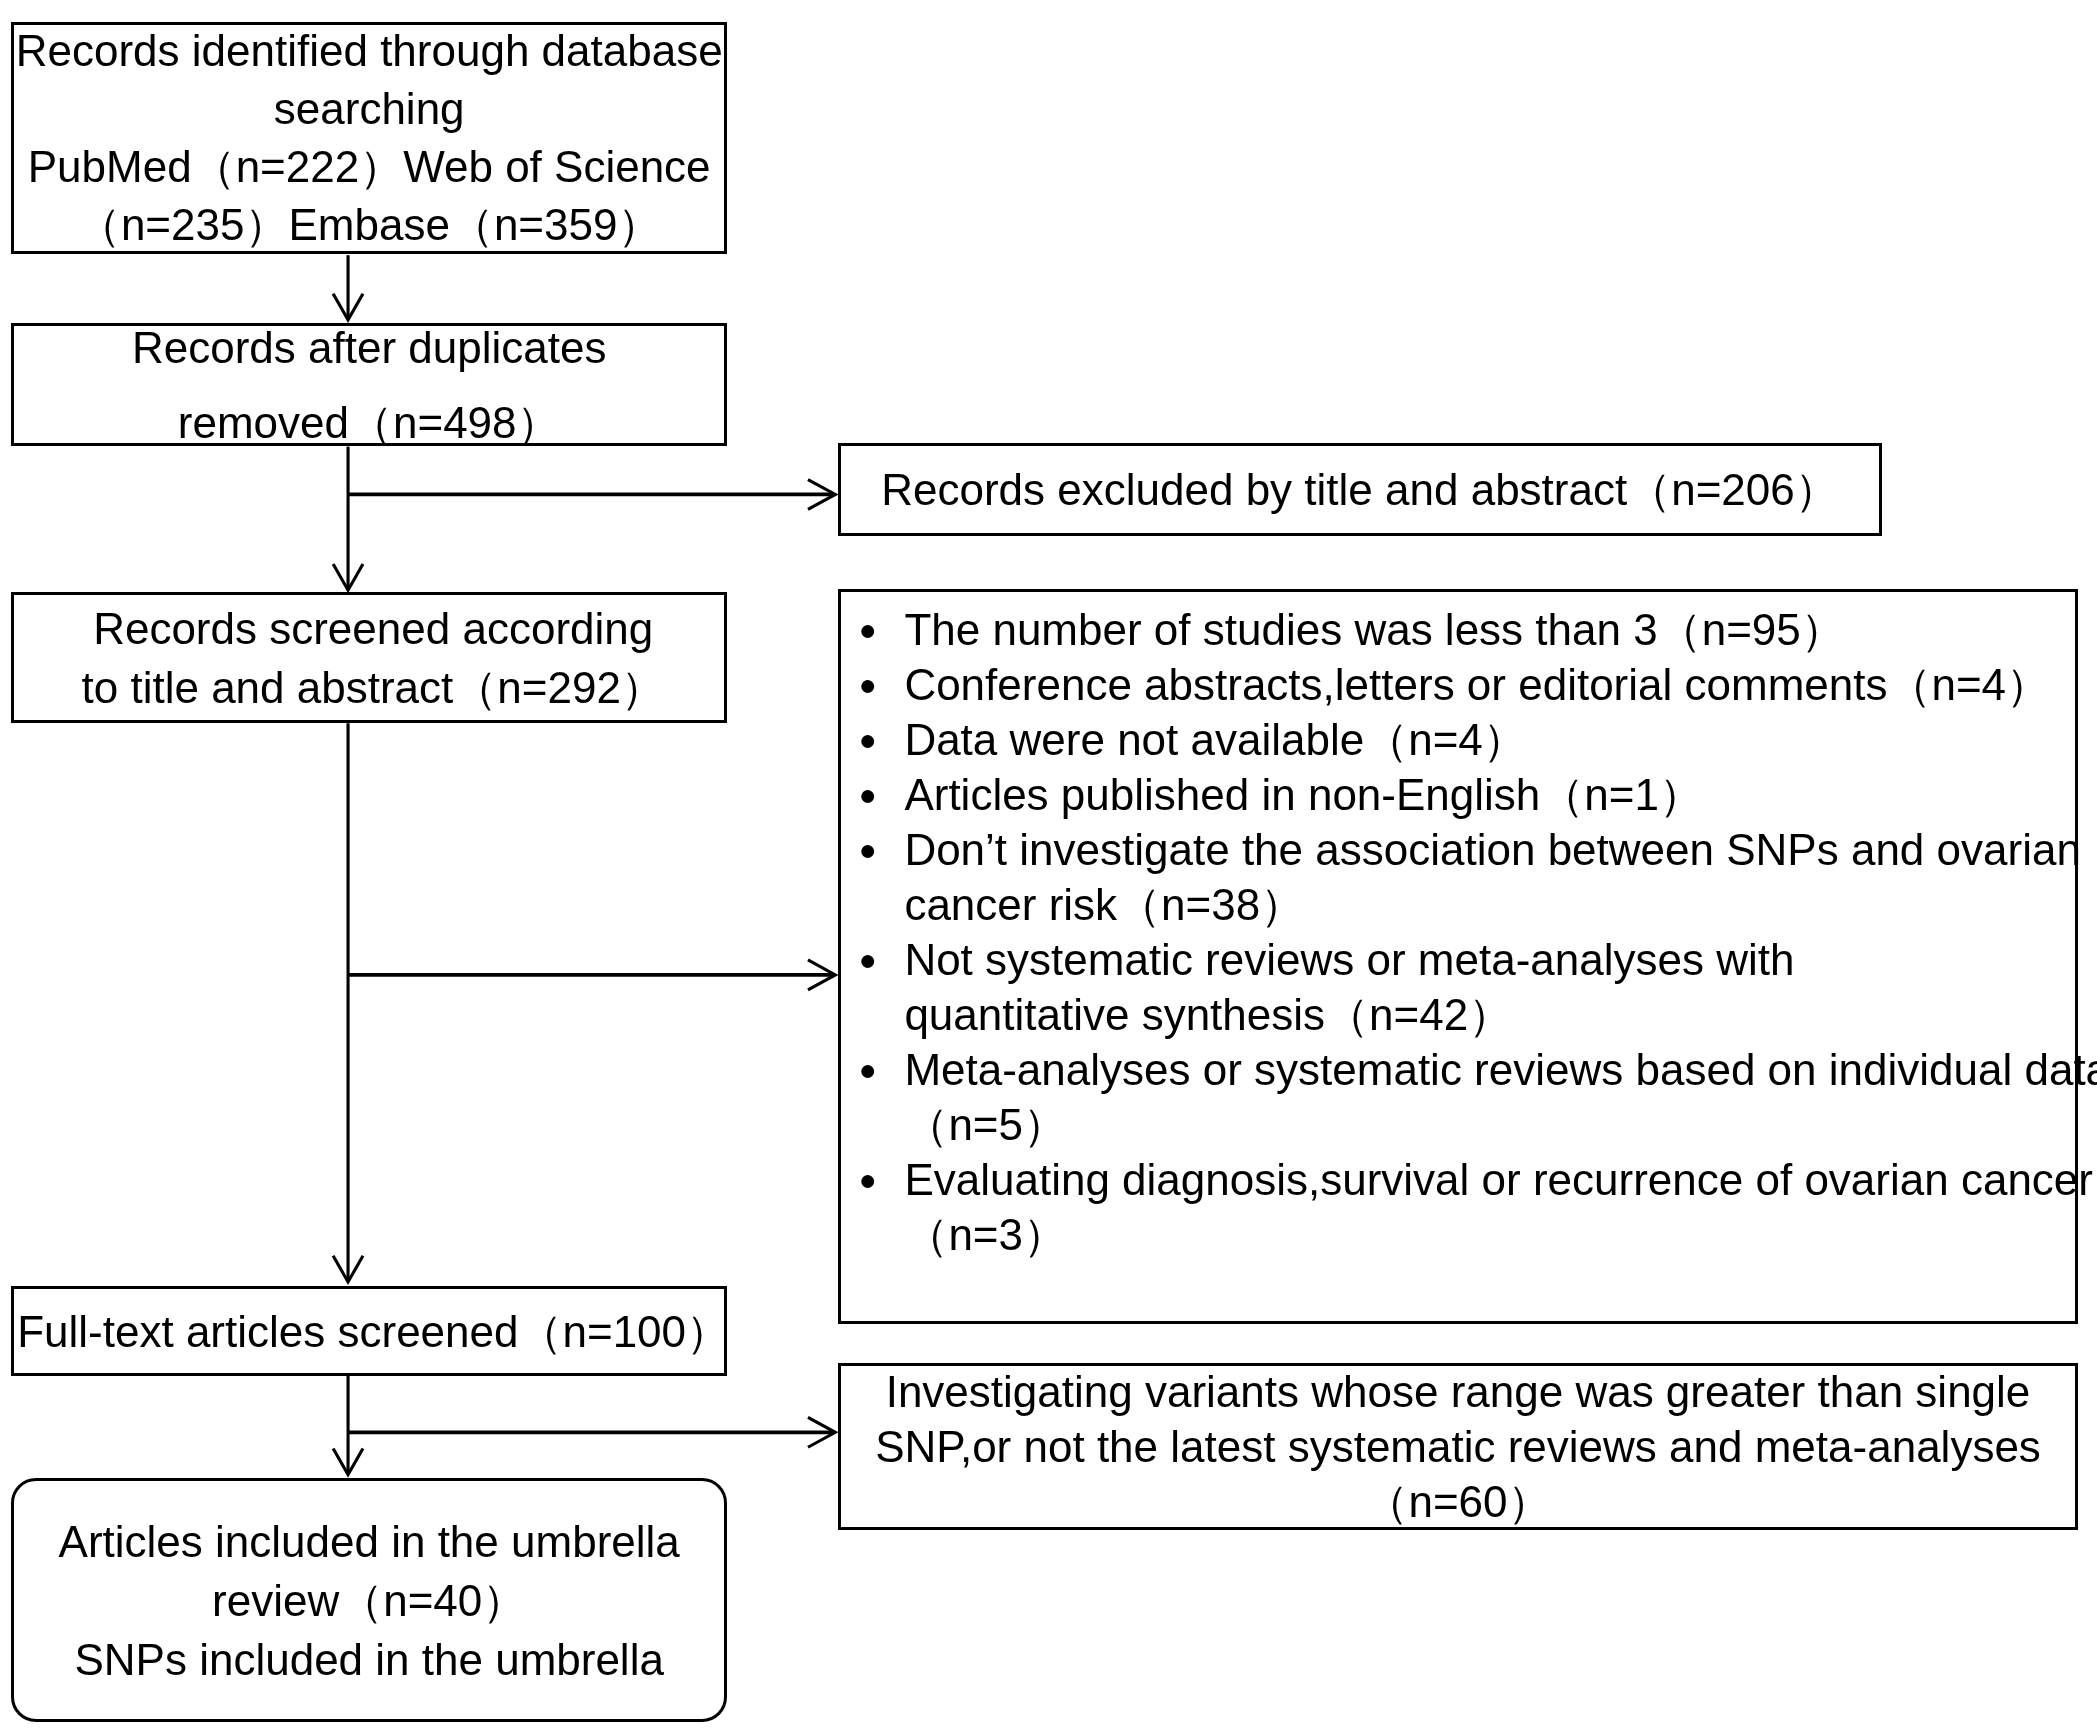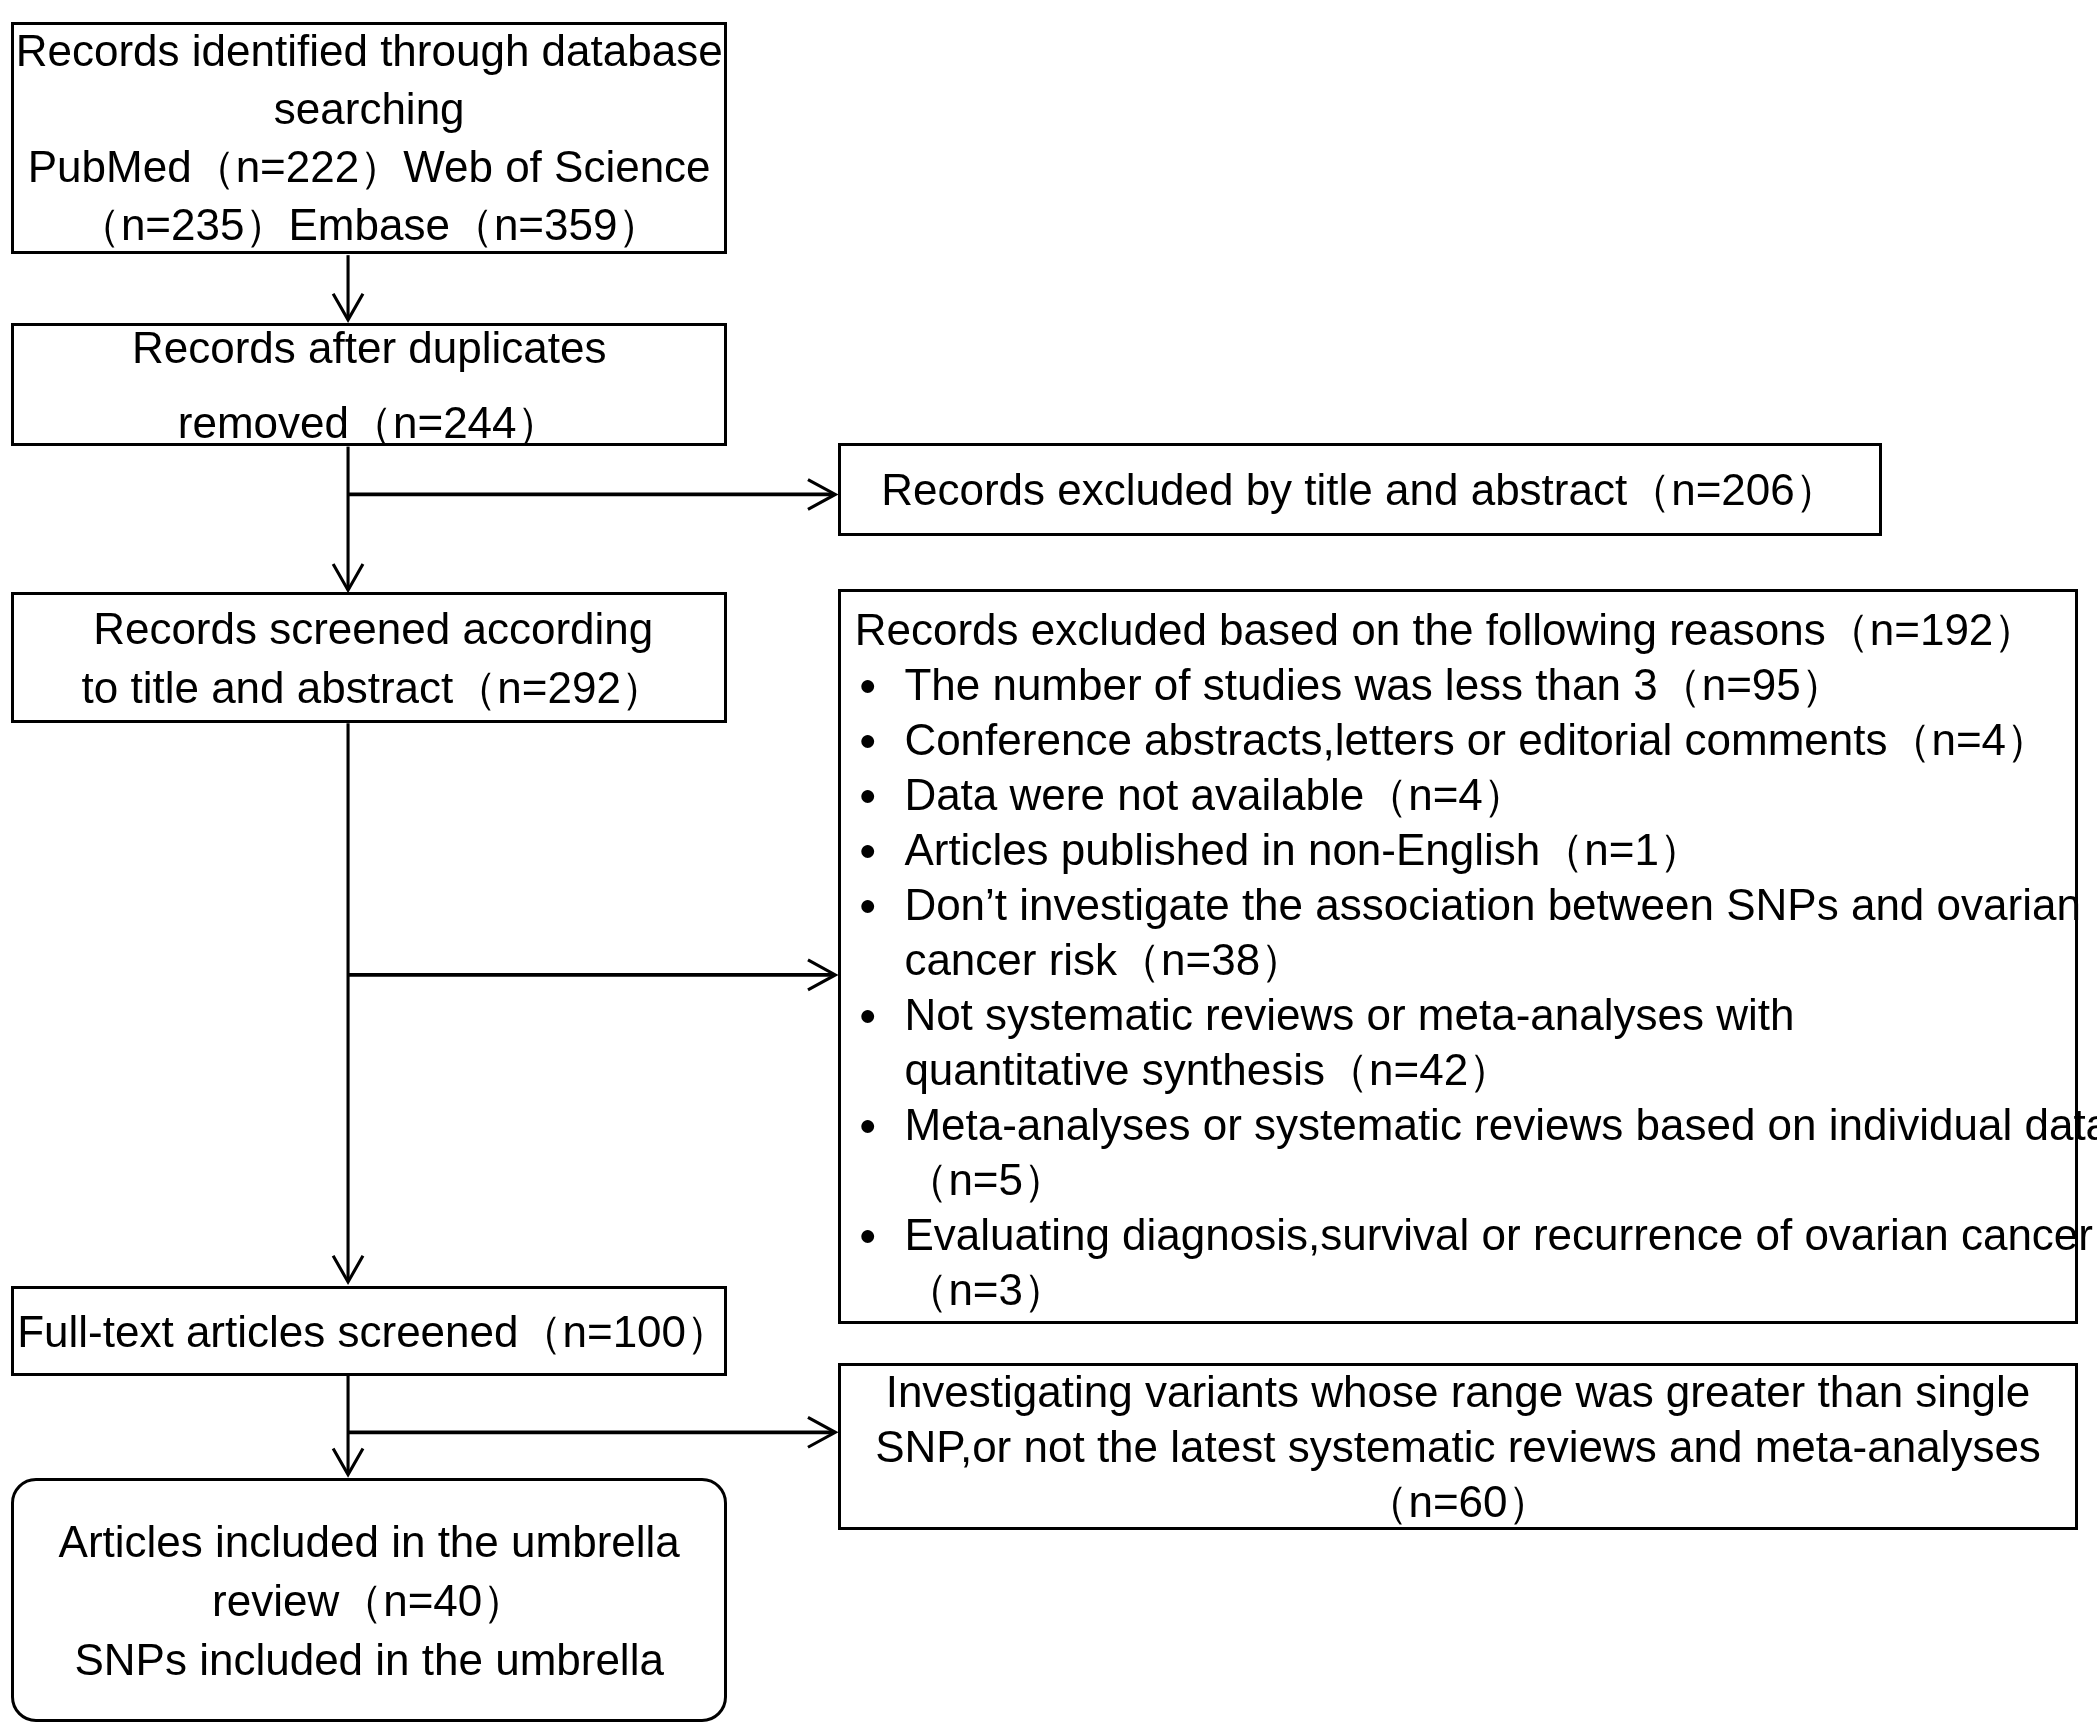--- a/index.html
+++ b/index.html
@@ -107,34 +107,33 @@
 
   <div class="box" id="box-identification">
     <div class="tl">Records identified through database</div>
     <div class="tl">searching</div>
     <div class="tl">PubMed（n=222）Web of Science</div>
     <div class="tl">（n=235）Embase（n=359）</div>
   </div>
 
   <div class="box" id="box-duplicates">
     <div class="tl">Records after duplicates</div>
-    <div class="tl">removed（n=244）</div>
+    <div class="tl">removed（n=498）</div>
   </div>
 
   <div class="box" id="box-excluded-title">
     <div class="tl">Records excluded by title and abstract（n=206）</div>
   </div>
 
   <div class="box" id="box-screened">
     <div class="tl">Records screened according</div>
     <div class="tl">to title and abstract（n=292）</div>
   </div>
 
   <div class="box" id="box-reasons">
-    <div class="tl">Records excluded based on the following reasons（n=192）</div>
 
     <div class="bullet-item">
       <span class="bullet">●</span>
       <div class="btext">
         <div class="tl">The number of studies was less than 3（n=95）</div>
       </div>
     </div>
 
     <div class="bullet-item">
       <span class="bullet">●</span>

